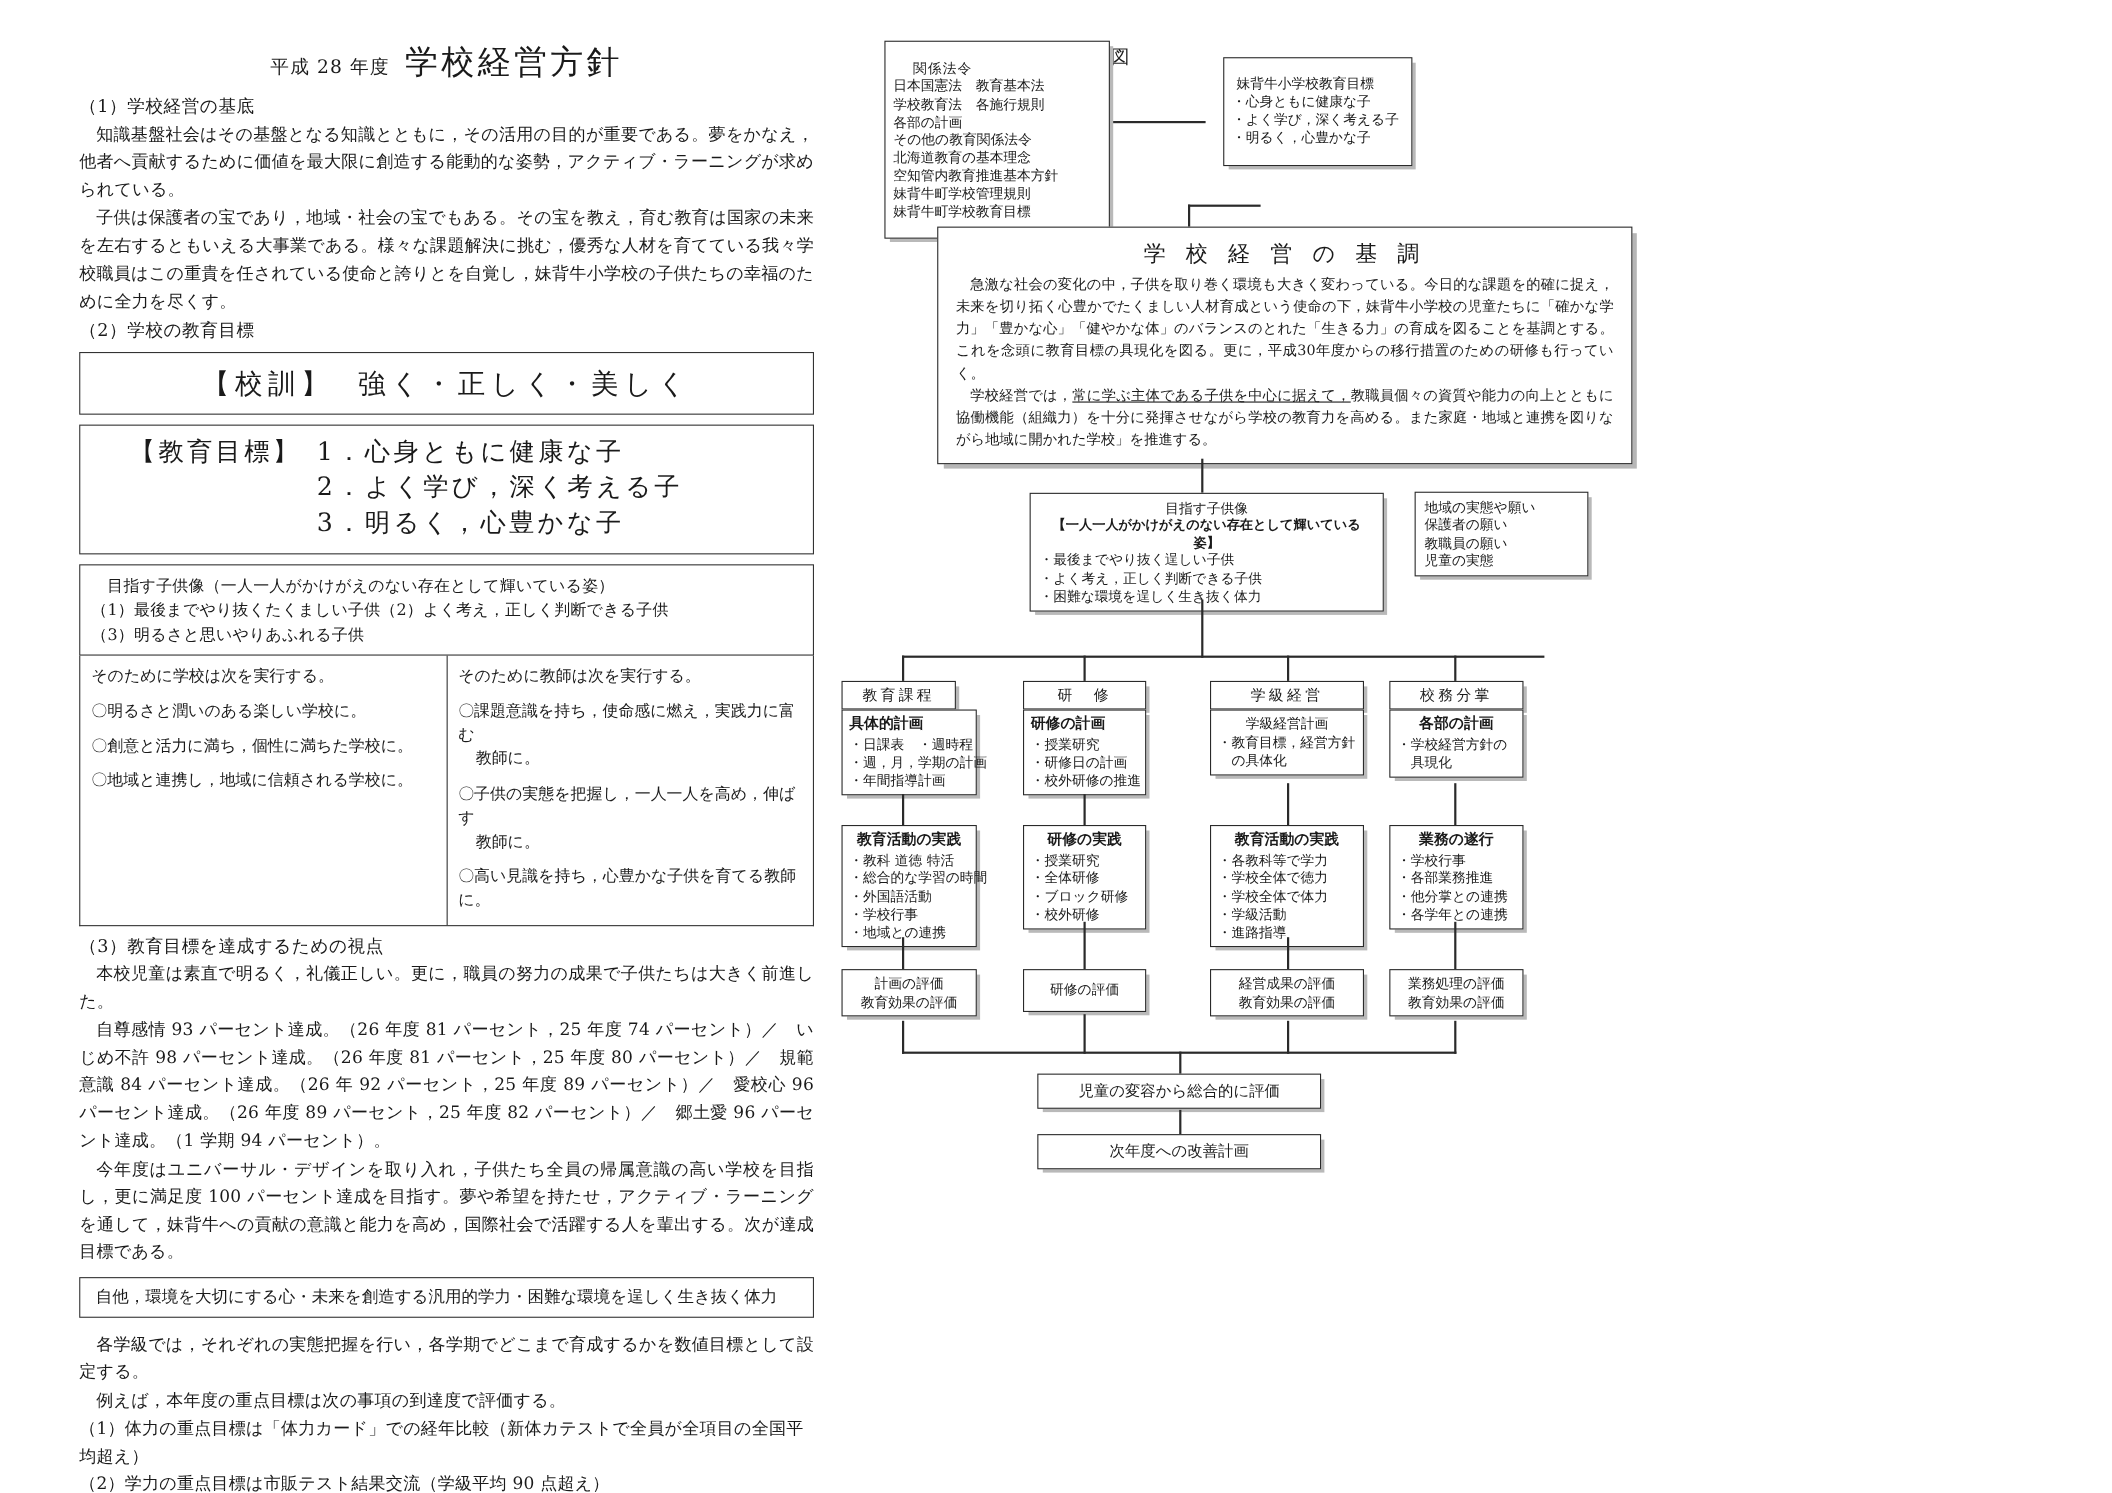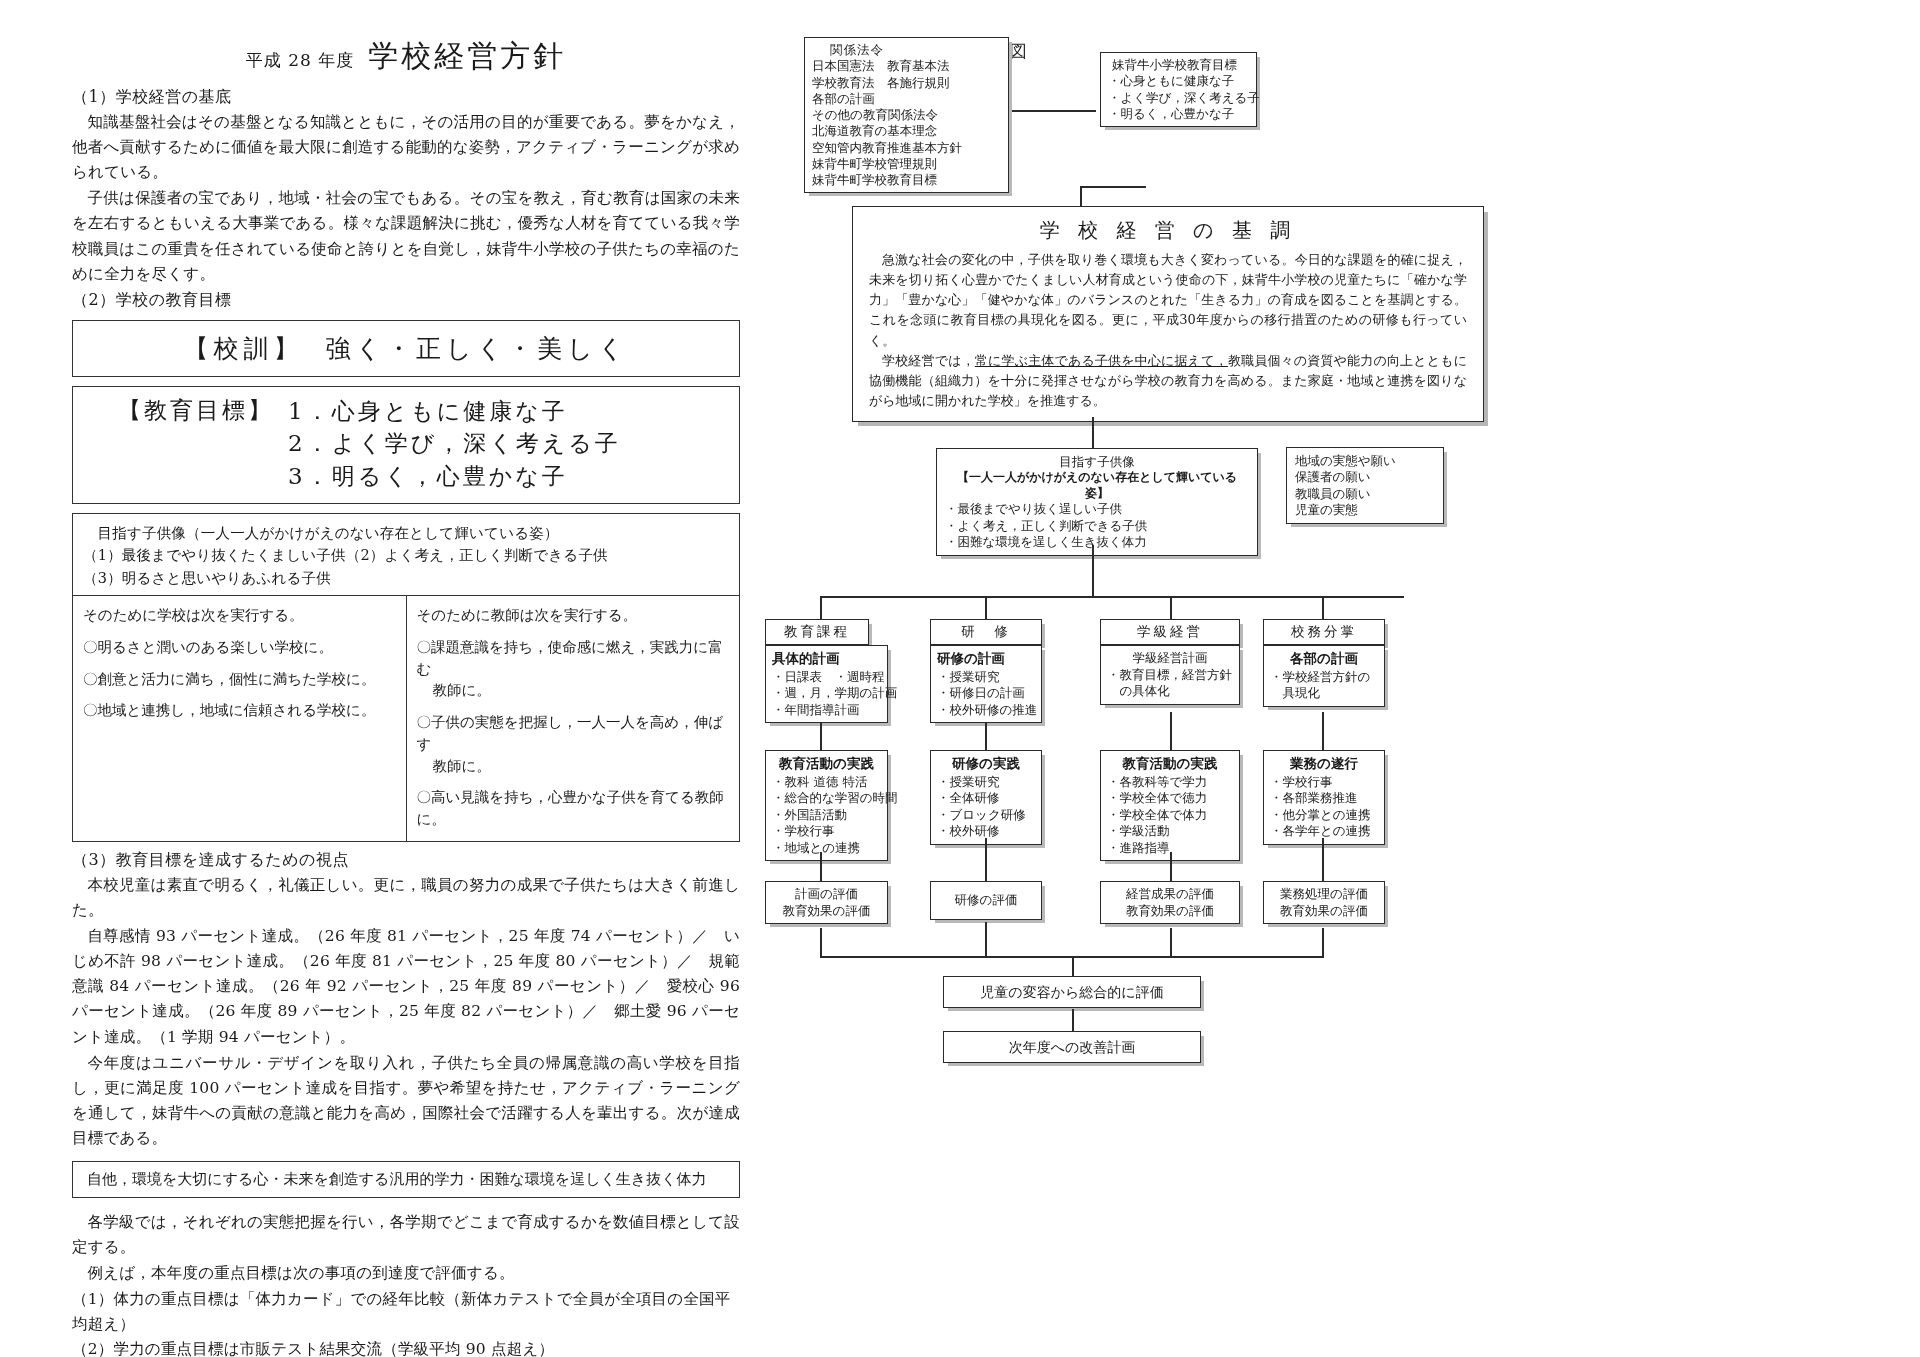--- a/index.html
+++ b/index.html
@@ -79,21 +79,21 @@
     flex:1; position:relative; padding:28px 24px 0 18px;
   }
   .diag-title { font-size:17px; letter-spacing:3px; margin:12px 0 6px 18px; }
   .node {
     position:absolute;
     border:1.8px solid #2a2a2a;
     background:#fff;
     box-shadow:4px 4px 0 -1px #b9b9b9;
     font-size:12.5px;
     line-height:1.3;
-    padding:4px 7px;
+    padding:16px 7px;
   }
   .node .ttl { text-align:center; font-weight:bold; letter-spacing:1px; }
   .node ul { margin:0; padding:0; list-style:none; }
   .node li { white-space:nowrap; }
 
   .hdrbox {
     position:absolute; border:1.8px solid #2a2a2a; background:#fff;
     box-shadow:4px 4px 0 -1px #b9b9b9;
     font-size:13.5px; text-align:center; letter-spacing:3px; padding:3px 0;
   }
@@ -205,21 +205,21 @@
         <li>学校教育法　各施行規則</li>
         <li>各部の計画</li>
         <li>その他の教育関係法令</li>
         <li>北海道教育の基本理念</li>
         <li>空知管内教育推進基本方針</li>
         <li>妹背牛町学校管理規則</li>
         <li>妹背牛町学校教育目標</li>
       </ul>
     </div>
 
-    <div class="node" style="left:300px; top:52px; width:157px;">
+    <div class="node" style="left:312px; top:52px; width:172px;font-family:Liberation Mono, monospace;">
       <div style="padding-left:4px;">妹背牛小学校教育目標</div>
       <ul>
         <li>・心身ともに健康な子</li>
         <li>・よく学び，深く考える子</li>
         <li>・明るく，心豊かな子</li>
       </ul>
     </div>
 
     <div class="kicho" style="left:52px; top:206px; width:632px;">
       <div class="h">学 校 経 営 の 基 調</div>

